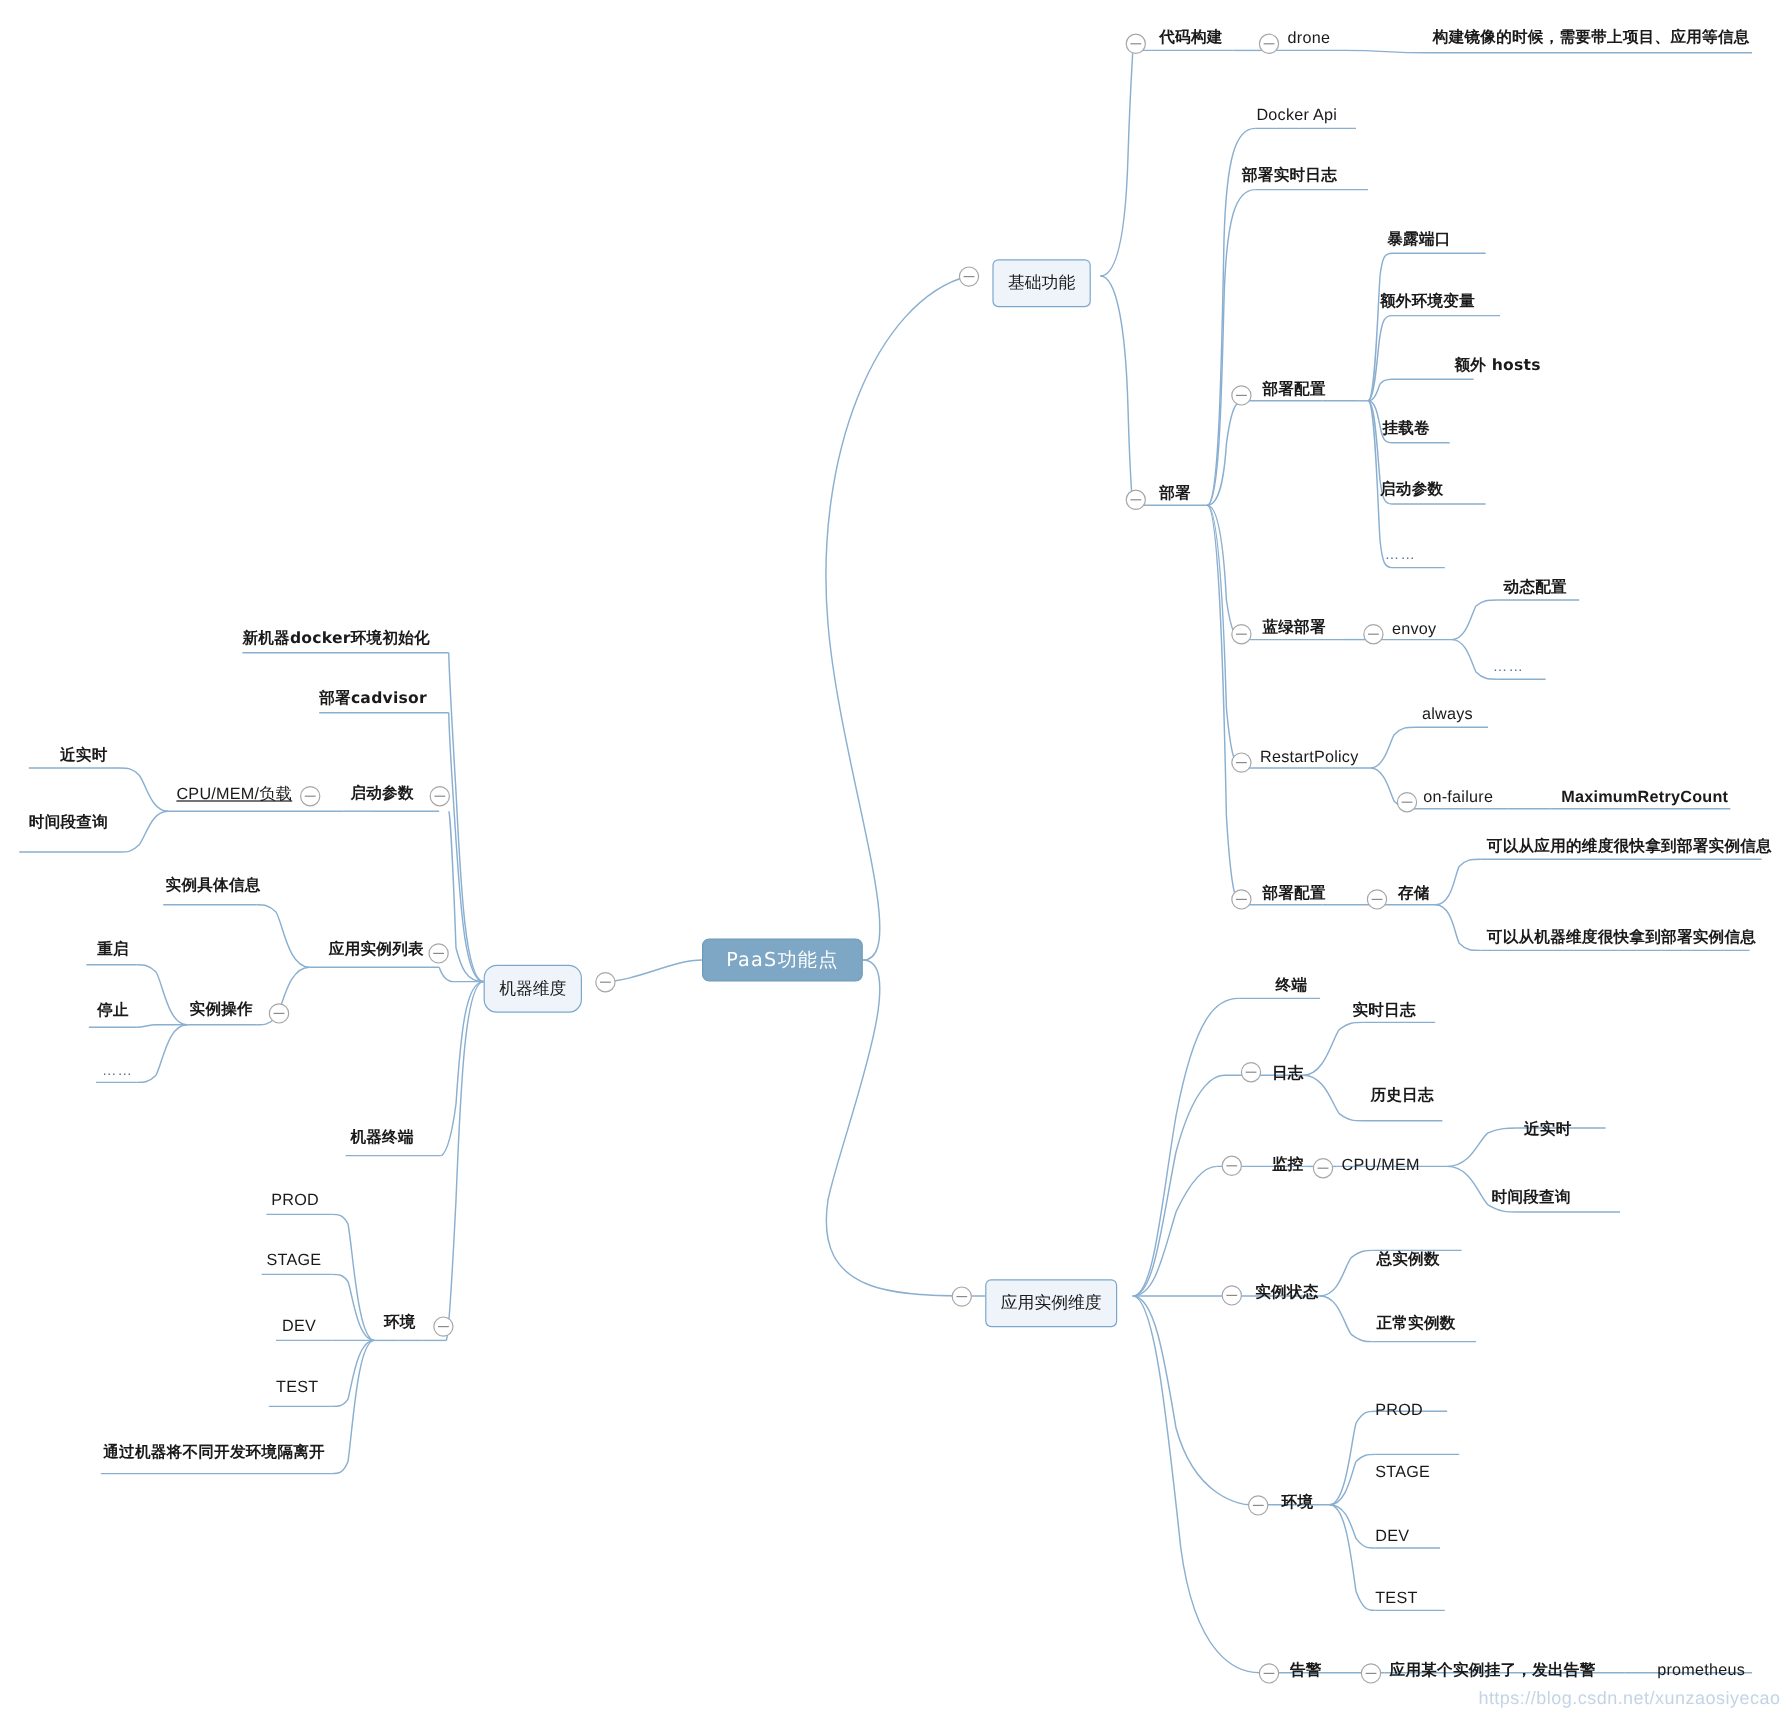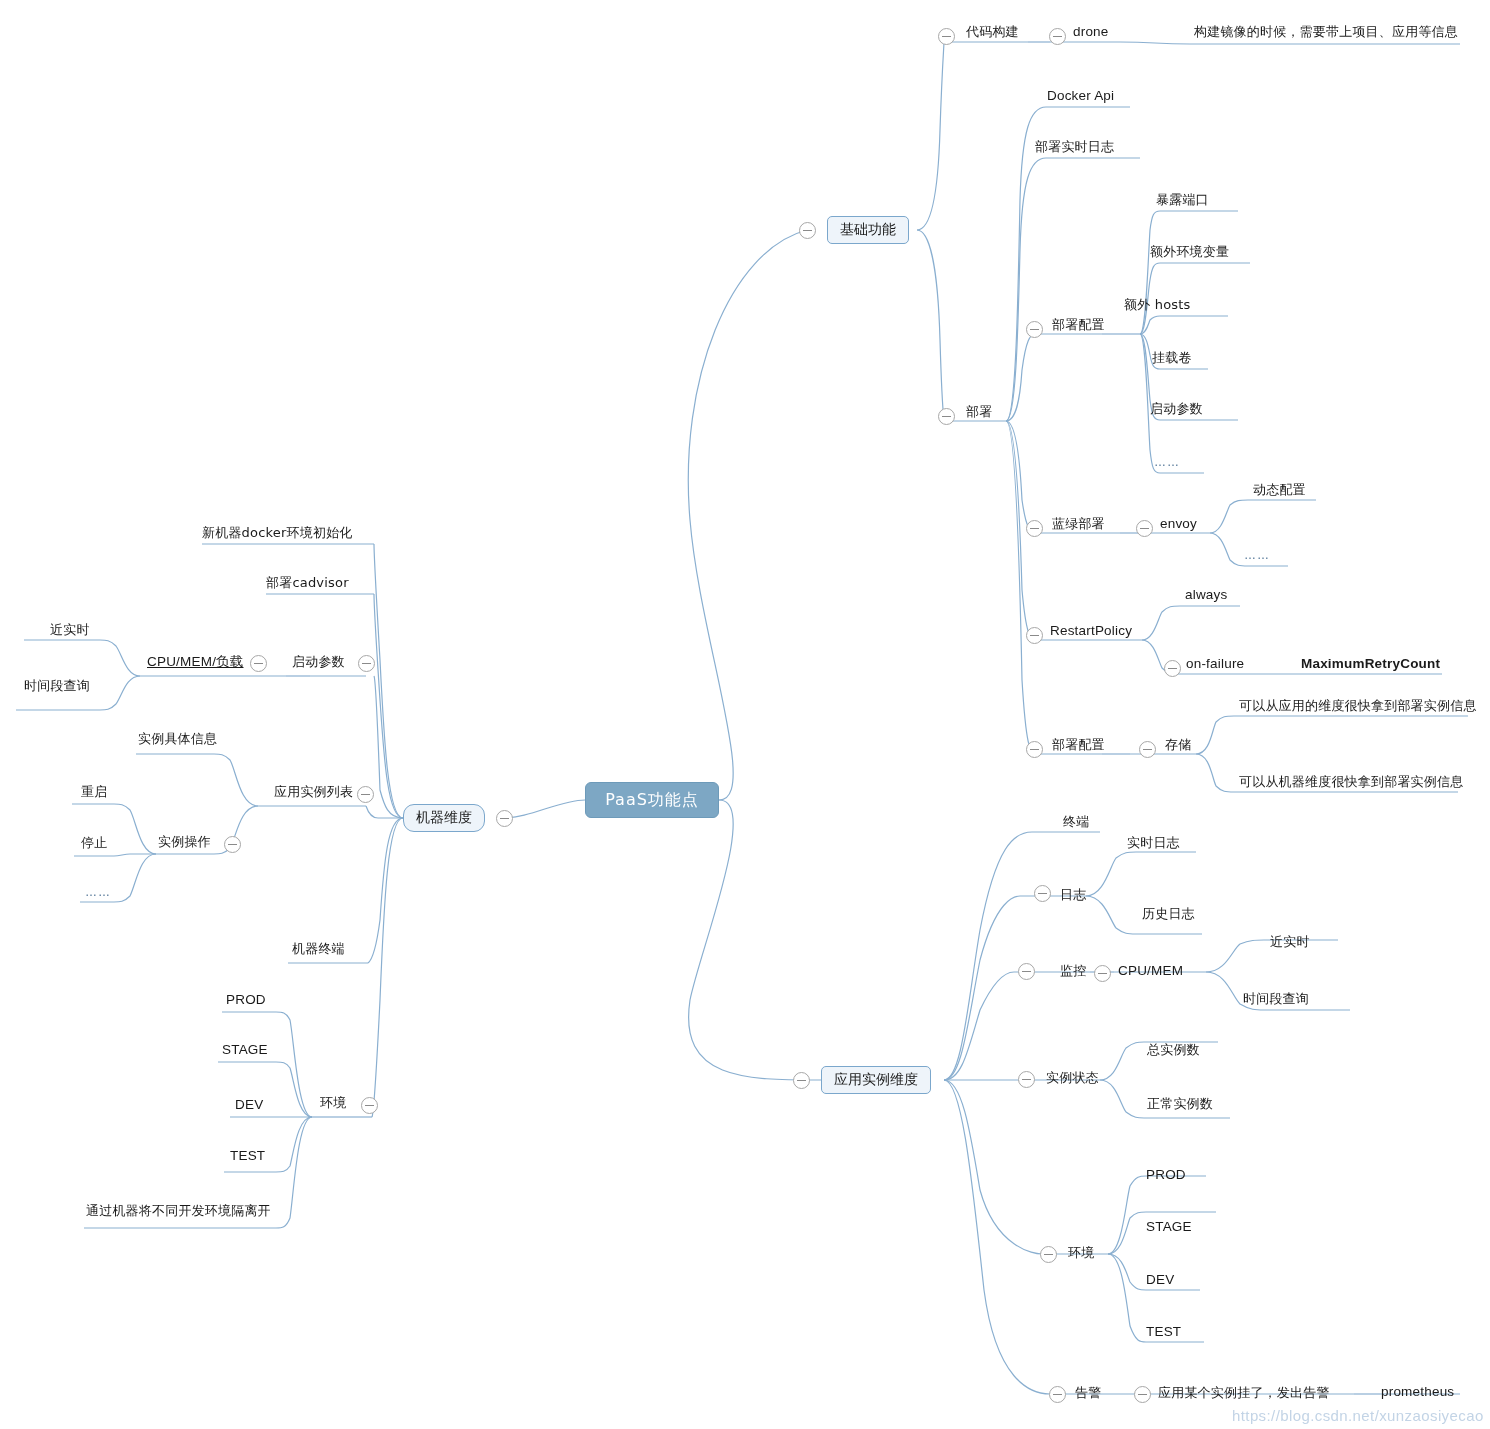--- a/index.html
+++ b/index.html
@@ -17,37 +17,37 @@
   
   .node{
     position:absolute;
     white-space:nowrap;
     color:#1a1a1a;
     font-size:13.5px;
     line-height:16px;
     letter-spacing:0.2px;
     transform:translateY(-100%);
   }
-  .node.cn{font-family:"DejaVu Sans","Liberation Sans",sans-serif;font-size:13px;}
+  .node.cn{font-family:"DejaVu Sans","Liberation Sans",sans-serif;font-size:13px;font-weight:bold;}
   .node.small{font-size:12px;color:#4b6f92;letter-spacing:1px;}
 
   
   .boxnode{
     position:absolute;
     white-space:nowrap;
     box-sizing:border-box;
     border:1px solid #7ba7cc;
     border-radius:5px;
     background:#eef4fa;
     color:#1a1a1a;
     font-size:14px;
     font-family:"DejaVu Sans","Liberation Sans",sans-serif;
     display:flex;align-items:center;justify-content:center;
     padding:0 12px;
-    height:28px;
+    height:40px;
   }
   
   .rootnode{
     position:absolute;
     box-sizing:border-box;
     background:#7da7c4;
     border:1px solid #6d9ab9;
     border-radius:6px;
     color:#ffffff;
     font-size:16px;
@@ -272,21 +272,21 @@
   <div class="toggle" style="left:938px;top:408px;"></div>
 
   <div class="node" style="left:1047px;top:104px;">Docker Api</div>
   <div class="node cn" style="left:1035px;top:155px;">部署实时日志</div>
 
   <div class="node cn" style="left:1052px;top:333px;">部署配置</div>
   <div class="toggle" style="left:1026px;top:321px;"></div>
 
   <div class="node cn" style="left:1156px;top:208px;">暴露端口</div>
   <div class="node cn" style="left:1150px;top:260px;">额外环境变量</div>
-  <div class="node cn" style="left:1124px;top:313px;">额外 hosts</div>
+  <div class="node cn" style="left:1212px;top:313px;">额外 hosts</div>
   <div class="node cn" style="left:1152px;top:366px;">挂载卷</div>
   <div class="node cn" style="left:1150px;top:417px;">启动参数</div>
   <div class="node small" style="left:1154px;top:470px;">……</div>
 
   <div class="node cn" style="left:1052px;top:532px;">蓝绿部署</div>
   <div class="toggle" style="left:1026px;top:520px;"></div>
 
   <div class="node" style="left:1160px;top:532px;">envoy</div>
   <div class="toggle" style="left:1136px;top:520px;"></div>
 

